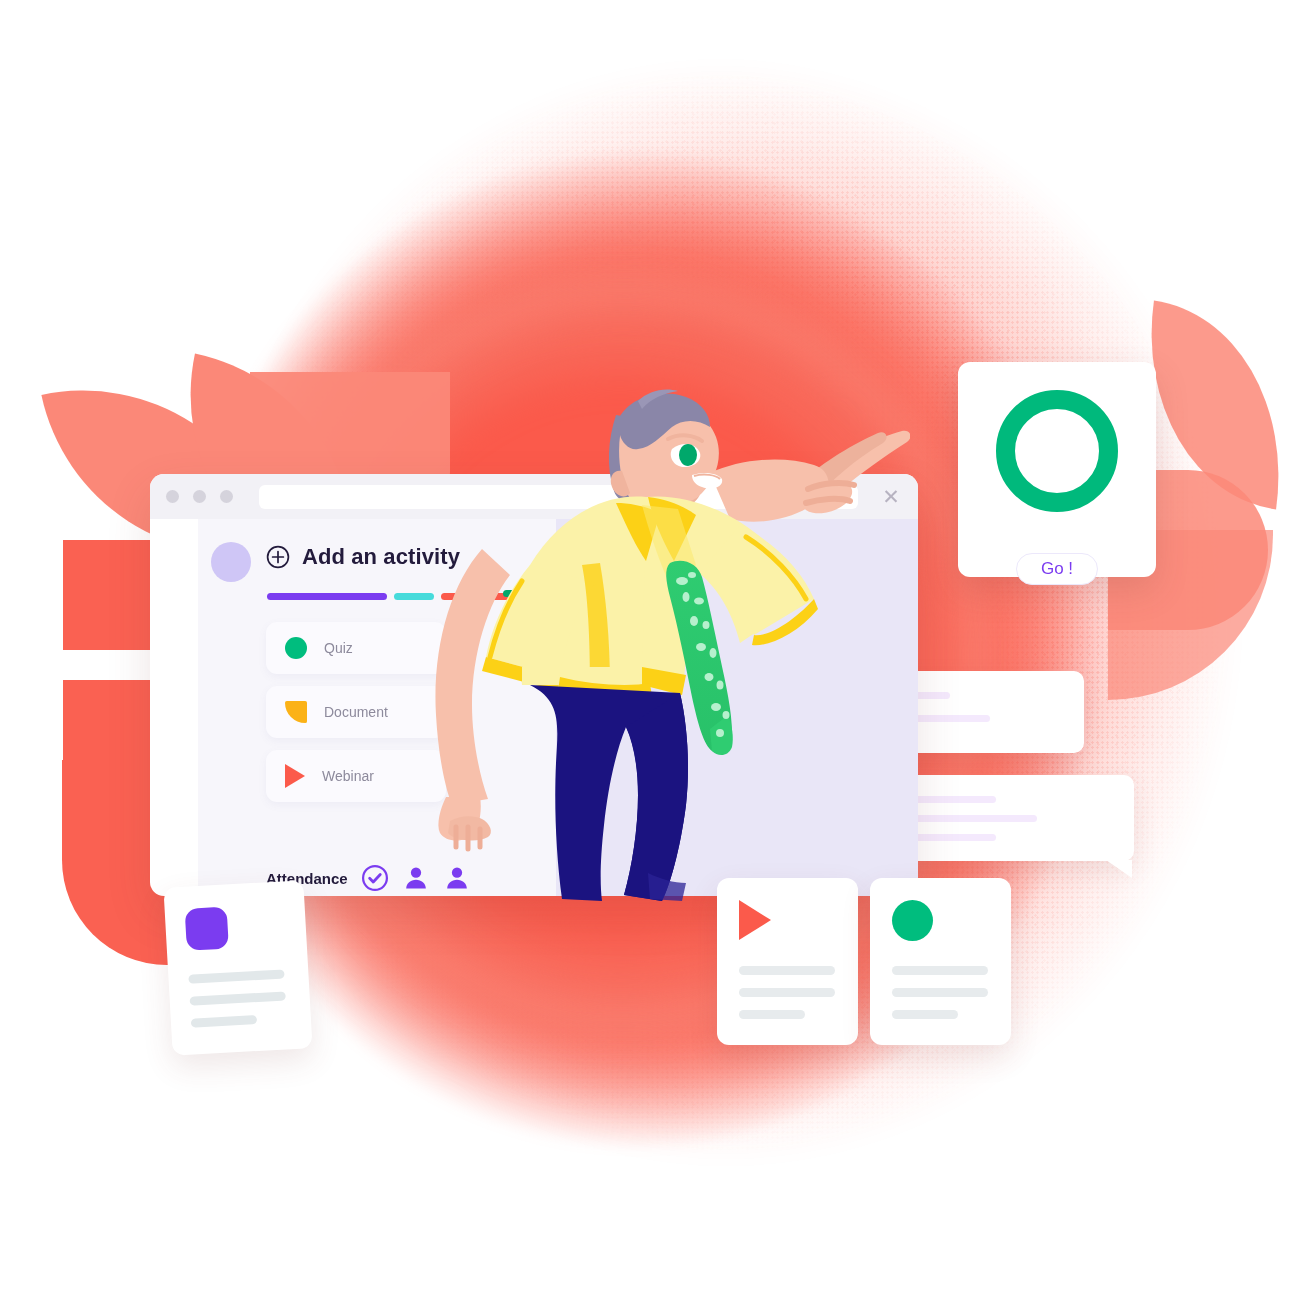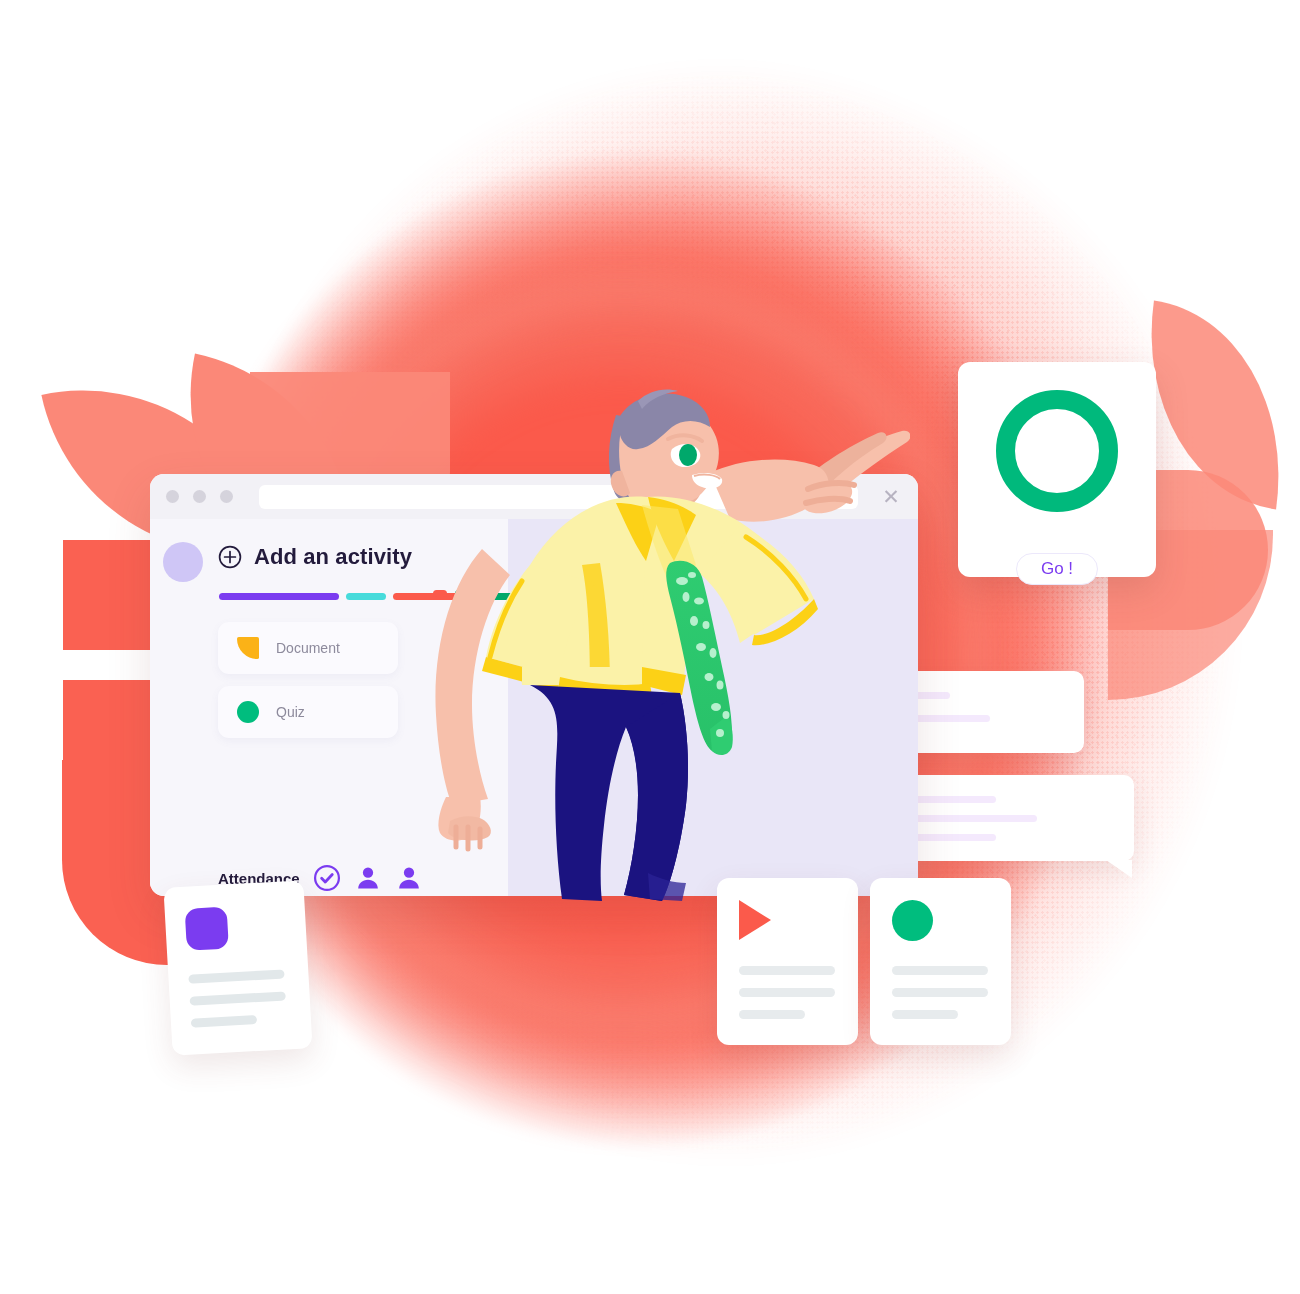--- a/index.html
+++ b/index.html
@@ -107,21 +107,21 @@
   }
   .dots{ display:flex; gap:14px; margin-right:26px; }
   .dot{ width:13px; height:13px; border-radius:50%; background:#d5d3dc; }
   .urlbar{
     flex:1; height:24px; background:#ffffff; border-radius:6px; margin-right:22px;
   }
   .win-close{
     width:22px; color:#b7b3c1; font-size:21px; line-height:1; text-align:center;
     font-weight:300; cursor:default;
   }
-  .win-body{ position:absolute; left:0; top:45px; right:0; bottom:0; display:flex; }
+  .win-body{ position:absolute; left:0; top:45px; right:0; bottom:0; display:flex;padding-left:48px; }
   .panel-left{ width:358px; background:#f7f6fb; position:relative; }
   .panel-right{ flex:1; background:#e9e6f7; }
 
   .avatar-circle{
     position:absolute; left:13px; top:23px; width:40px; height:40px;
     border-radius:50%; background:#cfc6f6;
   }
 
   .add-row{
     position:absolute; left:68px; top:25px;
@@ -297,26 +297,30 @@
 
         <div class="progress">
           <span class="seg" style="width:120px;background:#7b3cf0;"></span>
           <span class="seg" style="width:40px;background:#47dbdb;"></span>
           <span class="seg" style="width:85px;background:#fb5a4b;"></span>
           <span class="seg" style="width:30px;background:#00a86b;"></span>
         </div>
 
         <div class="opt-list">
           <div class="opt">
+            <span class="ic-quiz"></span>
+            <span class="opt-label">Quiz</span>
+          </div>
+          <div class="opt">
             <span class="ic-doc"></span>
             <span class="opt-label">Document</span>
           </div>
           <div class="opt">
-            <span class="ic-quiz"></span>
-            <span class="opt-label">Quiz</span>
+            <span class="ic-web"></span>
+            <span class="opt-label">Webinar</span>
           </div>
         </div>
 
         <div class="attendance">
           <span class="att-label">Attendance</span>
           <svg class="att-icon" viewBox="0 0 24 24">
             <circle cx="12" cy="12" r="10.2" fill="none" stroke="#7b3cf0" stroke-width="1.9"></circle>
             <path d="M7.4 12.2l3.1 3.2 6-6.4" fill="none" stroke="#7b3cf0" stroke-width="2.4" stroke-linecap="round" stroke-linejoin="round"></path>
           </svg>
           <svg class="att-icon" viewBox="0 0 24 24">

